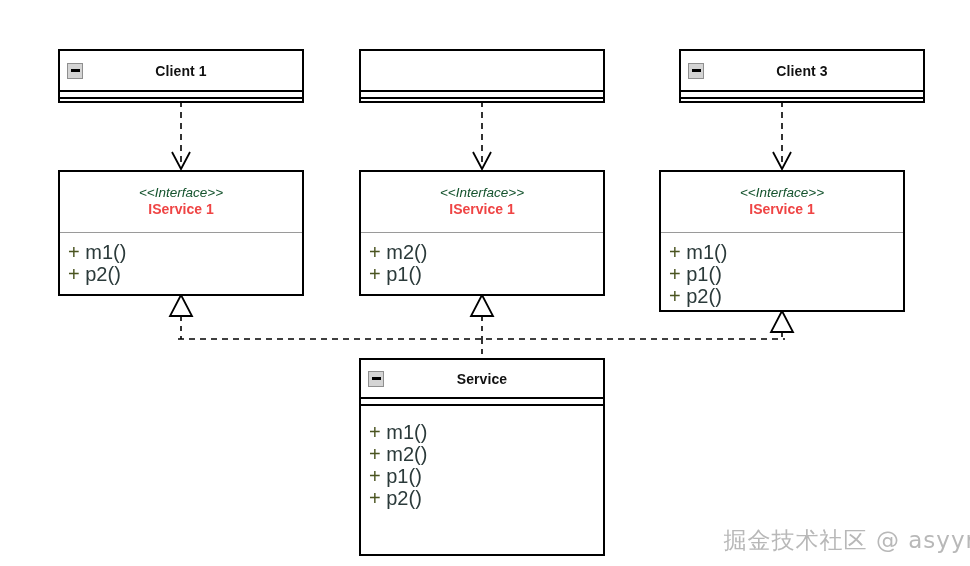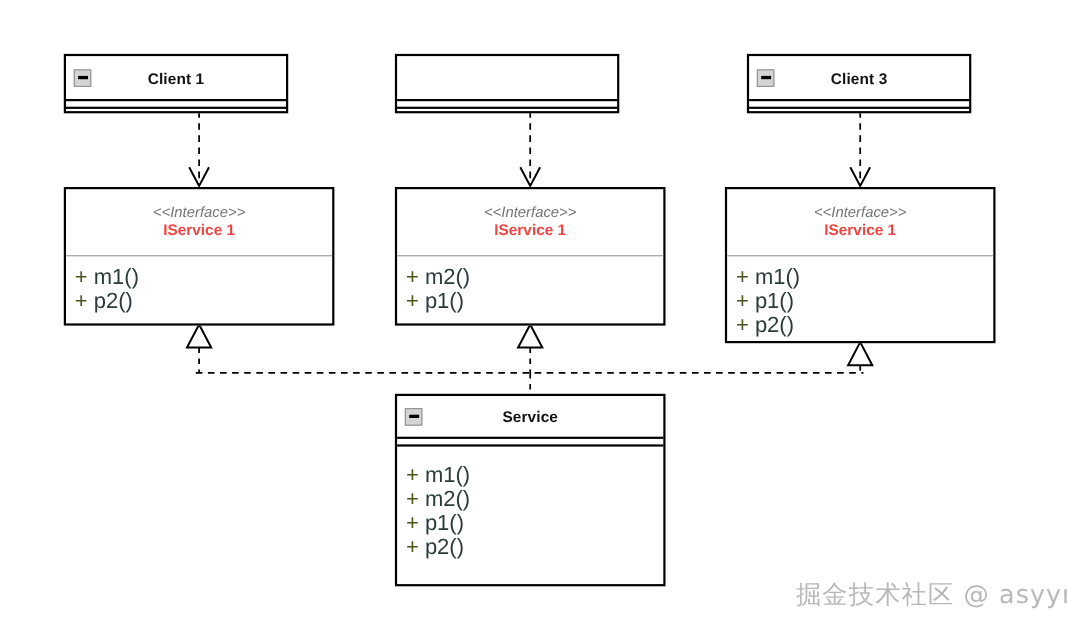--- a/index.html
+++ b/index.html
@@ -64,21 +64,21 @@
   }
   .class-name {
     font-size: 14px;
     font-weight: bold;
     color: #111111;
     letter-spacing: 0.1px;
   }
   .stereotype {
     font-size: 13.5px;
     font-style: italic;
-    color: #737373;
+    color: #14532d;
     display: block;
     text-align: center;
     line-height: 1.15;
   }
   .iface-name {
     font-size: 14px;
     font-weight: bold;
     color: #ef4444;
     display: block;
     text-align: center;
@@ -96,21 +96,21 @@
   .sep-thin {
     position: absolute;
     left: 0;
     right: 0;
     height: 1px;
     background: #9a9a9a;
   }
 
   
   .client-box {
-    width: 204px;
+    width: 246px;
     height: 54px;
   }
   .client-header {
     position: absolute;
     left: 0;
     top: 0;
     right: 0;
     height: 39px;
   }
   .client-strip-a { top: 39px; }
@@ -147,21 +147,21 @@
     white-space: nowrap;
   }
   .member .vis {
     color: #4a5420;
     font-weight: normal;
   }
 
   
   .service-box {
     width: 246px;
-    height: 175px;
+    height: 198px;
   }
   .service-header {
     position: absolute;
     left: 0;
     top: 0;
     right: 0;
     height: 37px;
   }
   .service-strip-a { top: 37px; }
   .service-strip-b { top: 44px; }

